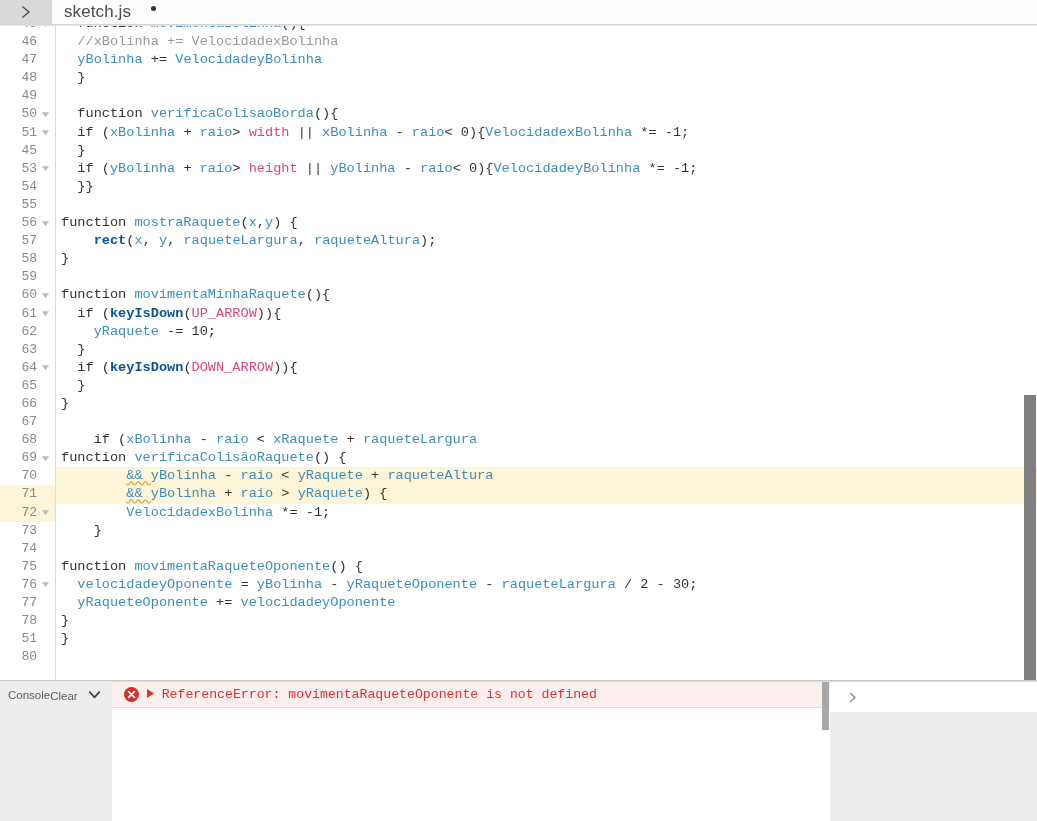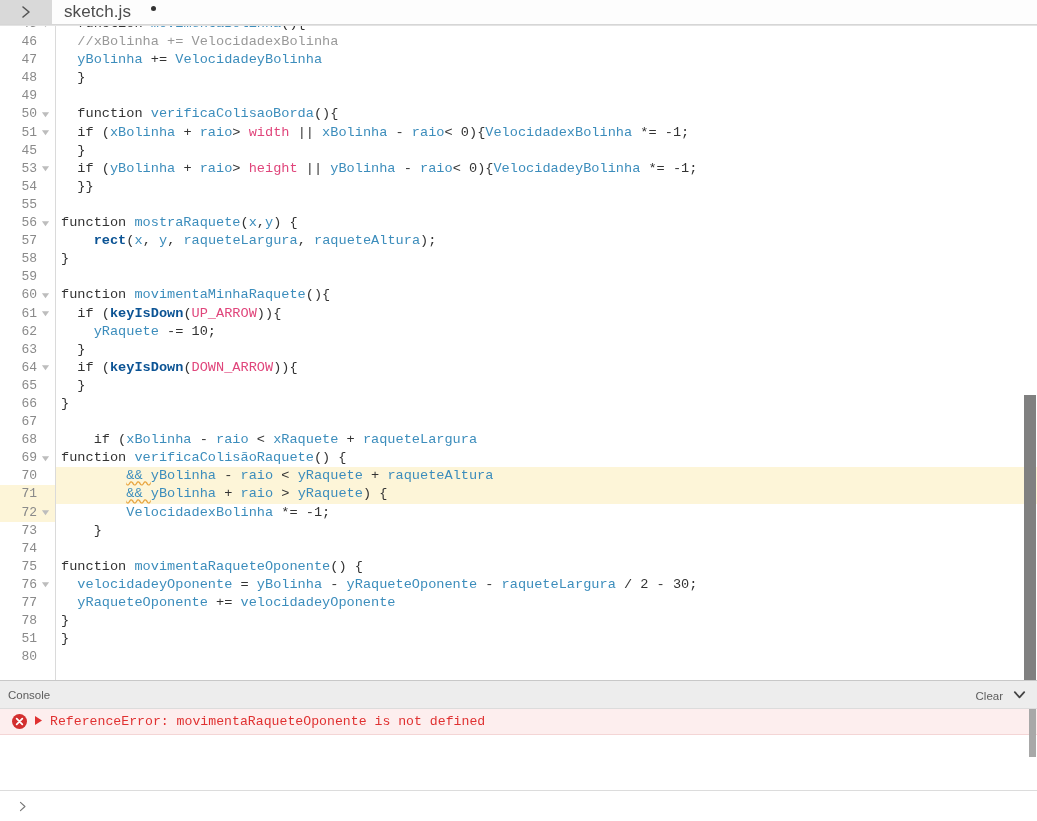--- a/index.html
+++ b/index.html
@@ -148,21 +148,21 @@
     width: 12px;
     background: #808080;
     border-radius: 0;
   }
 
   
   .console {
     background: #ededed;
     border-top: 1px solid #c8c8c8;
     display: flex;
-    flex-direction: column;
+    flex-direction: row;
     height: 141px;
     min-height: 141px;
     position: relative;
   }
   .console-header {
     height: 27px;
     min-height: 27px;
     display: flex;
     align-items: center;
     justify-content: space-between;

